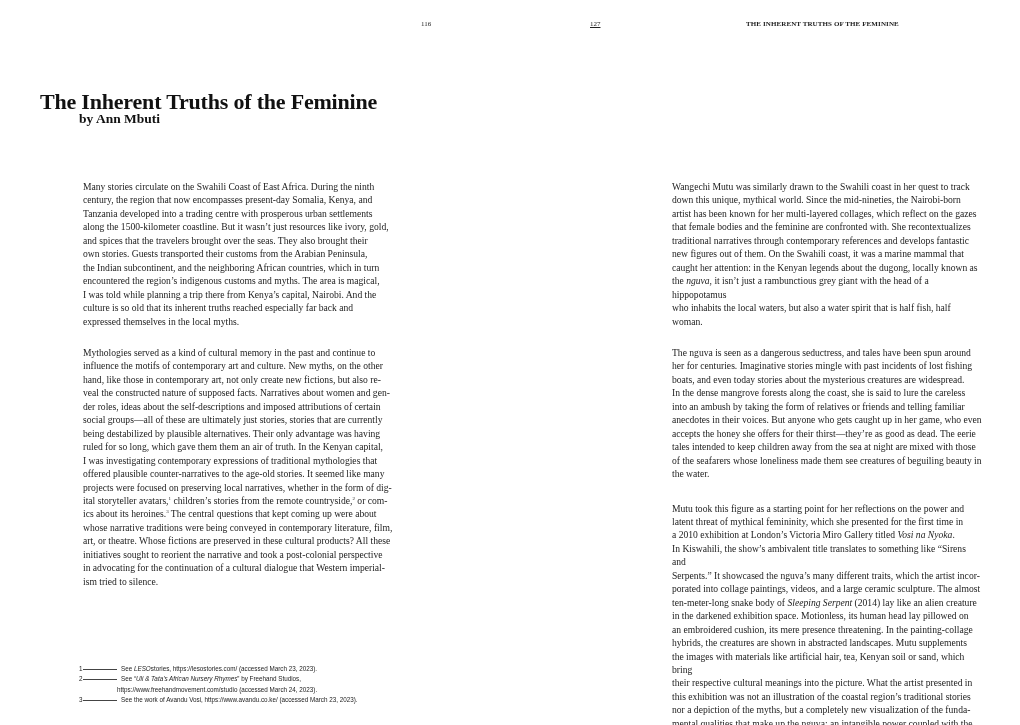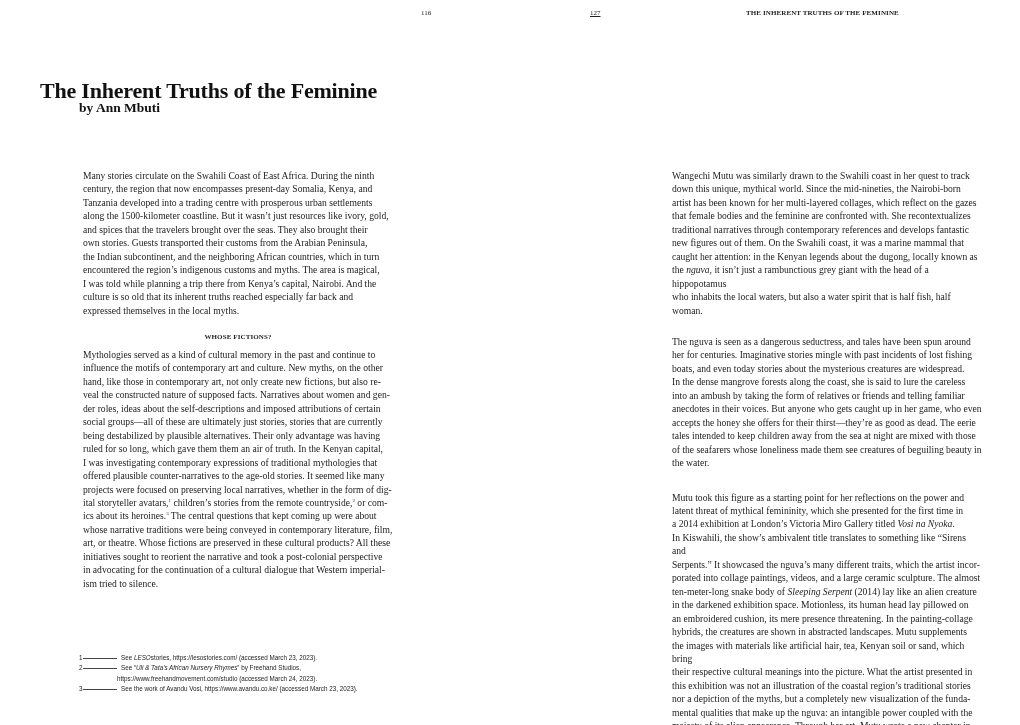--- a/index.html
+++ b/index.html
@@ -10,21 +10,21 @@
   body {
     width: 1020px;
     height: 725px;
     position: relative;
     overflow: hidden;
     font-family: "DejaVu Serif", "Liberation Serif", serif;
     color: #1a1a1a;
   }
   .page {
     position: absolute;
-    top: 0;
+    top: 11px;
     height: 596px;
     width: 510px;
   }
   .page-left { left: 0; }
   .page-right { left: 510px; }
 
   .folio {
     position: absolute;
     top: 9px;
     font-family: "Liberation Serif", serif;
@@ -138,21 +138,20 @@
 Tanzania developed into a trading centre with prosperous urban settlements
 along the 1500-kilometer coastline. But it wasn’t just resources like ivory, gold,
 and spices that the travelers brought over the seas. They also brought their
 own stories. Guests transported their customs from the Arabian Peninsula,
 the Indian subcontinent, and the neighboring African countries, which in turn
 encountered the region’s indigenous customs and myths. The area is magical,
 I was told while planning a trip there from Kenya’s capital, Nairobi. And the
 culture is so old that its inherent truths reached especially far back and
 expressed themselves in the local myths.</p>
     <div class="gap-sm"></div>
-    <div class="subhead">WHOSE FICTIONS?</div>
     <p class="para"><span>Mythologies served as a kind of cultural memory in the past and continue to
 influence the motifs of contemporary art and culture. New myths, on the other
 hand, like those in contemporary art, not only create new fictions, but also re-
 veal the constructed nature of supposed facts. Narratives about women and gen-
 der roles, ideas about the self-descriptions and imposed attributions of certain
 social groups—all of these are ultimately just stories, stories that are currently
 being destabilized by plausible alternatives. Their only advantage was having
 ruled for so long, which gave them them an air of truth. In the Kenyan capital,
 I was investigating contemporary expressions of traditional mythologies that
 offered plausible counter-narratives to the age-old stories. It seemed like many
@@ -207,21 +206,21 @@
 In the dense mangrove forests along the coast, she is said to lure the careless
 into an ambush by taking the form of relatives or friends and telling familiar
 anecdotes in their voices. But anyone who gets caught up in her game, who even
 accepts the honey she offers for their thirst—they’re as good as dead. The eerie
 tales intended to keep children away from the sea at night are mixed with those
 of the seafarers whose loneliness made them see creatures of beguiling beauty in
 the water.</p>
     <div class="gap"></div>
     <p class="para"><span>Mutu took this figure as a starting point for her reflections on the power and
 latent threat of mythical femininity, which she presented for the first time in
-a 2014 exhibition at London’s Victoria Miro Gallery titled </span><em>Vosi na Nyoka</em><span>.
+a 2010 exhibition at London’s Victoria Miro Gallery titled </span><em>Vosi na Nyoka</em><span>.
 In Kiswahili, the show’s ambivalent title translates to something like “Sirens and
 Serpents.” It showcased the nguva’s many different traits, which the artist incor-
 porated into collage paintings, videos, and a large ceramic sculpture. The almost
 ten-meter-long snake body of </span><em>Sleeping Serpent</em><span> (2014) lay like an alien creature
 in the darkened exhibition space. Motionless, its human head lay pillowed on
 an embroidered cushion, its mere presence threatening. In the painting-collage
 hybrids, the creatures are shown in abstracted landscapes. Mutu supplements
 the images with materials like artificial hair, tea, Kenyan soil or sand, which bring
 their respective cultural meanings into the picture. What the artist presented in
 this exhibition was not an illustration of the coastal region’s traditional stories

